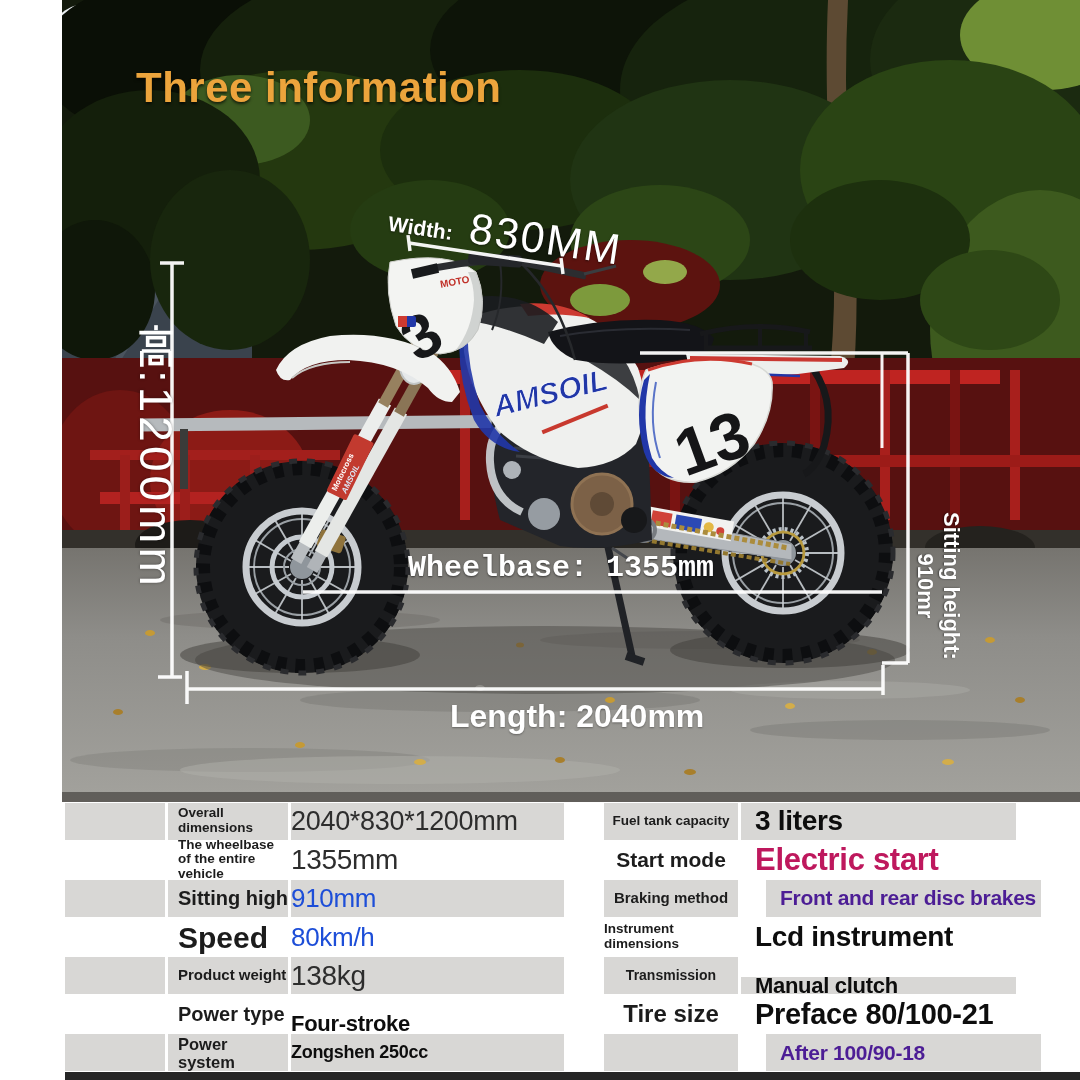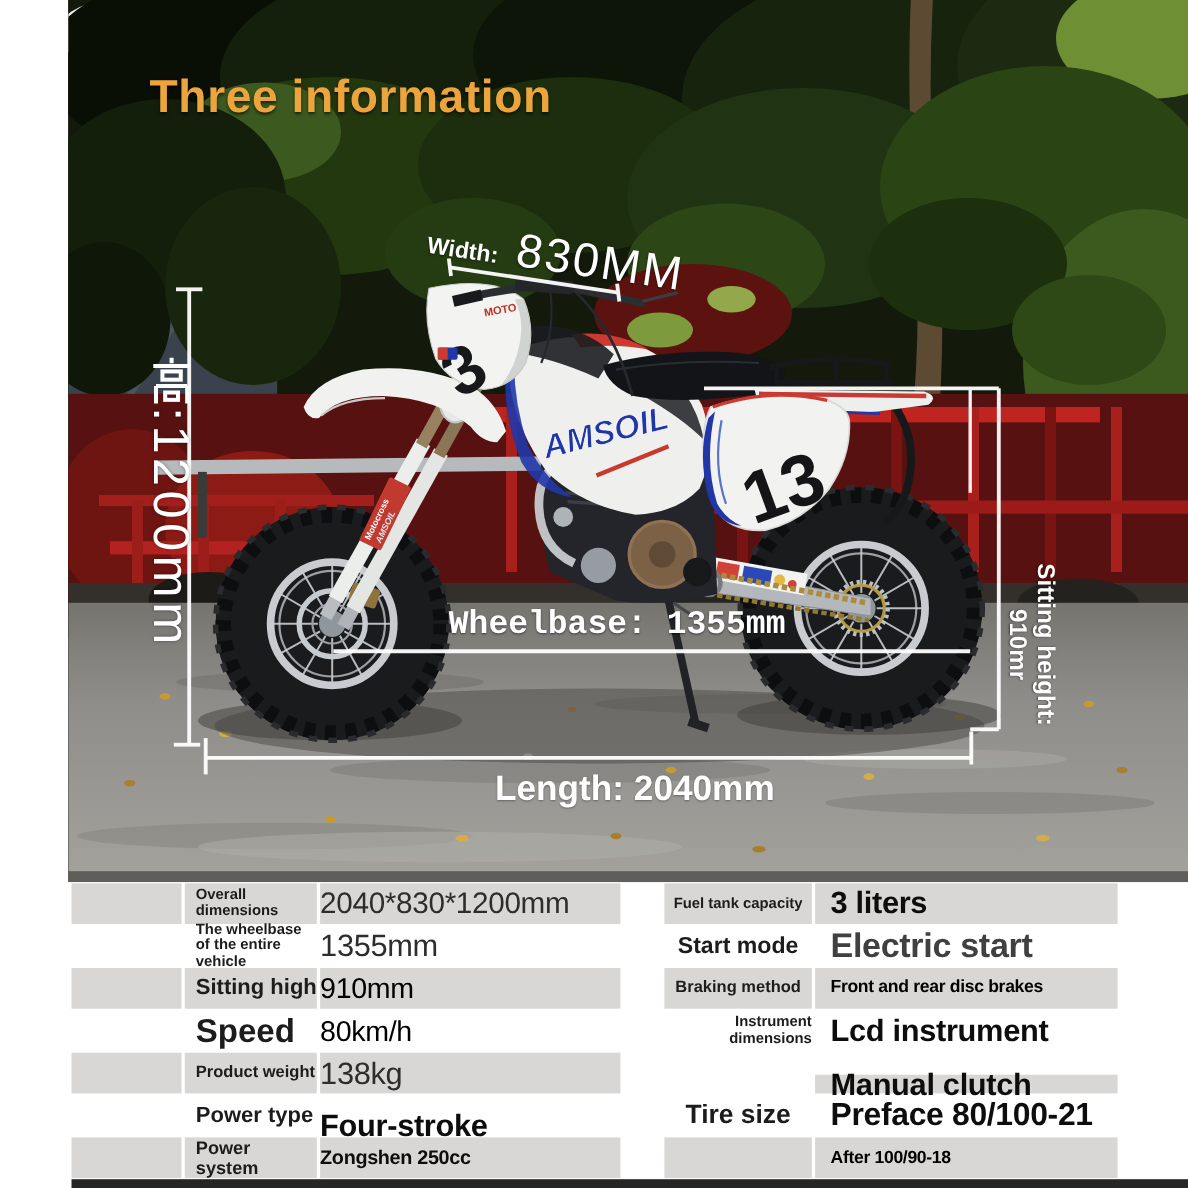--- a/index.html
+++ b/index.html
@@ -23,36 +23,36 @@
   .wheelbase-ann{left:346px;top:551px;font-size:30px;font-weight:700;text-shadow:0 1px 2px rgba(0,0,0,.55);font-family:Liberation Mono, monospace;}
   .length-ann{left:388px;top:698px;font-size:32px;font-weight:700;text-shadow:0 1px 2px rgba(0,0,0,.35);}
   .sr{position:absolute;width:0;height:0;overflow:hidden;opacity:0;}
   
   .spec-table{position:absolute;left:0;top:802px;width:1080px;height:270px;display:flex;flex-direction:column;background:#fff;text-decoration:underline;}
   .trow{flex:1;position:relative;}
   .cell{position:absolute;top:1px;bottom:1px;display:flex;align-items:center;}
   .cA{left:65px;width:100px;}
   .cL{left:168px;width:120px;padding-left:10px;box-sizing:border-box;}
   .cV{left:291px;width:273px;box-sizing:border-box;}
-  .cRL{left:604px;width:134px;justify-content:center;text-align:right;}
+  .cRL{left:604px;width:134px;justify-content:center;text-align:left;}
   .cRV{left:741px;width:275px;padding-left:14px;box-sizing:border-box;}
   .gray .cell{background:#d8d7d5;}
   .lbl{font-weight:700;color:#1c1c1c;line-height:1.1;}
   .fs13{font-size:13.5px;}.fs14{font-size:14px;}.fs15{font-size:15px;}.fs16{font-size:16.5px;}
   .fs20{font-size:20px;}.fs21{font-size:21px;}.fs24{font-size:24px;}.fs30{font-size:30px;}
   .val{letter-spacing:-.3px;white-space:nowrap;}
-  .vl26{font-weight:400;font-size:26px;color:#000000;}
+  .vl26{font-weight:400;font-size:26px;color:#1d4ed8;}
   .vl27{font-weight:400;font-size:27px;color:#2d2d2d;}
   .vl28{font-weight:400;font-size:28px;color:#2d2d2d;}
   .vb18{font-weight:700;font-size:18px;color:#0d0d0d;}
-  .vb20{font-weight:700;font-size:16px;color:#000000;}
+  .vb20{font-weight:700;font-size:21px;color:#4c1d95;margin-left:25px;}
   .vb28{font-weight:700;font-size:28px;color:#0d0d0d;}
   .vb29{font-weight:700;font-size:29px;color:#0d0d0d;}
-  .vb30{font-weight:700;font-size:28px;color:#0d0d0d;margin-top:20px;}
-  .vb31{font-weight:700;font-size:31px;color:#404040;}
+  .vb30{font-weight:700;font-size:22px;color:#0d0d0d;margin-top:20px;}
+  .vb31{font-weight:700;font-size:31px;color:#be185d;}
   .bottom-strip{position:absolute;left:65px;top:1072px;width:1015px;height:8px;background:#262626;}
 </style>
 </head>
 <body>
 
 <div id="stage">
 
   <div class="photo-area">
     <svg class="scene" width="1018" height="802" viewBox="62 0 1018 802">
 
@@ -432,20 +432,21 @@
       <div class="cell cL lbl fs30">Speed</div>
       <div class="cell cV val vl26">80km/h</div>
       <div class="cell cRL lbl fs13">Instrument dimensions</div>
       <div class="cell cRV val vb28">Lcd instrument</div>
     </div>
 
     <div class="trow gray">
       <div class="cell cA"></div>
       <div class="cell cL lbl fs15">Product weight</div>
       <div class="cell cV val vl28">138kg</div>
+      <div class="cell cRL lbl fs14">Transmission</div>
       <div class="cell cRV val vb30">Manual clutch</div>
     </div>
 
     <div class="trow">
       <div class="cell cA"></div>
       <div class="cell cL lbl fs20">Power type</div>
       <div class="cell cV val vb30">Four-stroke</div>
       <div class="cell cRL lbl fs24">Tire size</div>
       <div class="cell cRV val vb29">Preface 80/100-21</div>
     </div>

